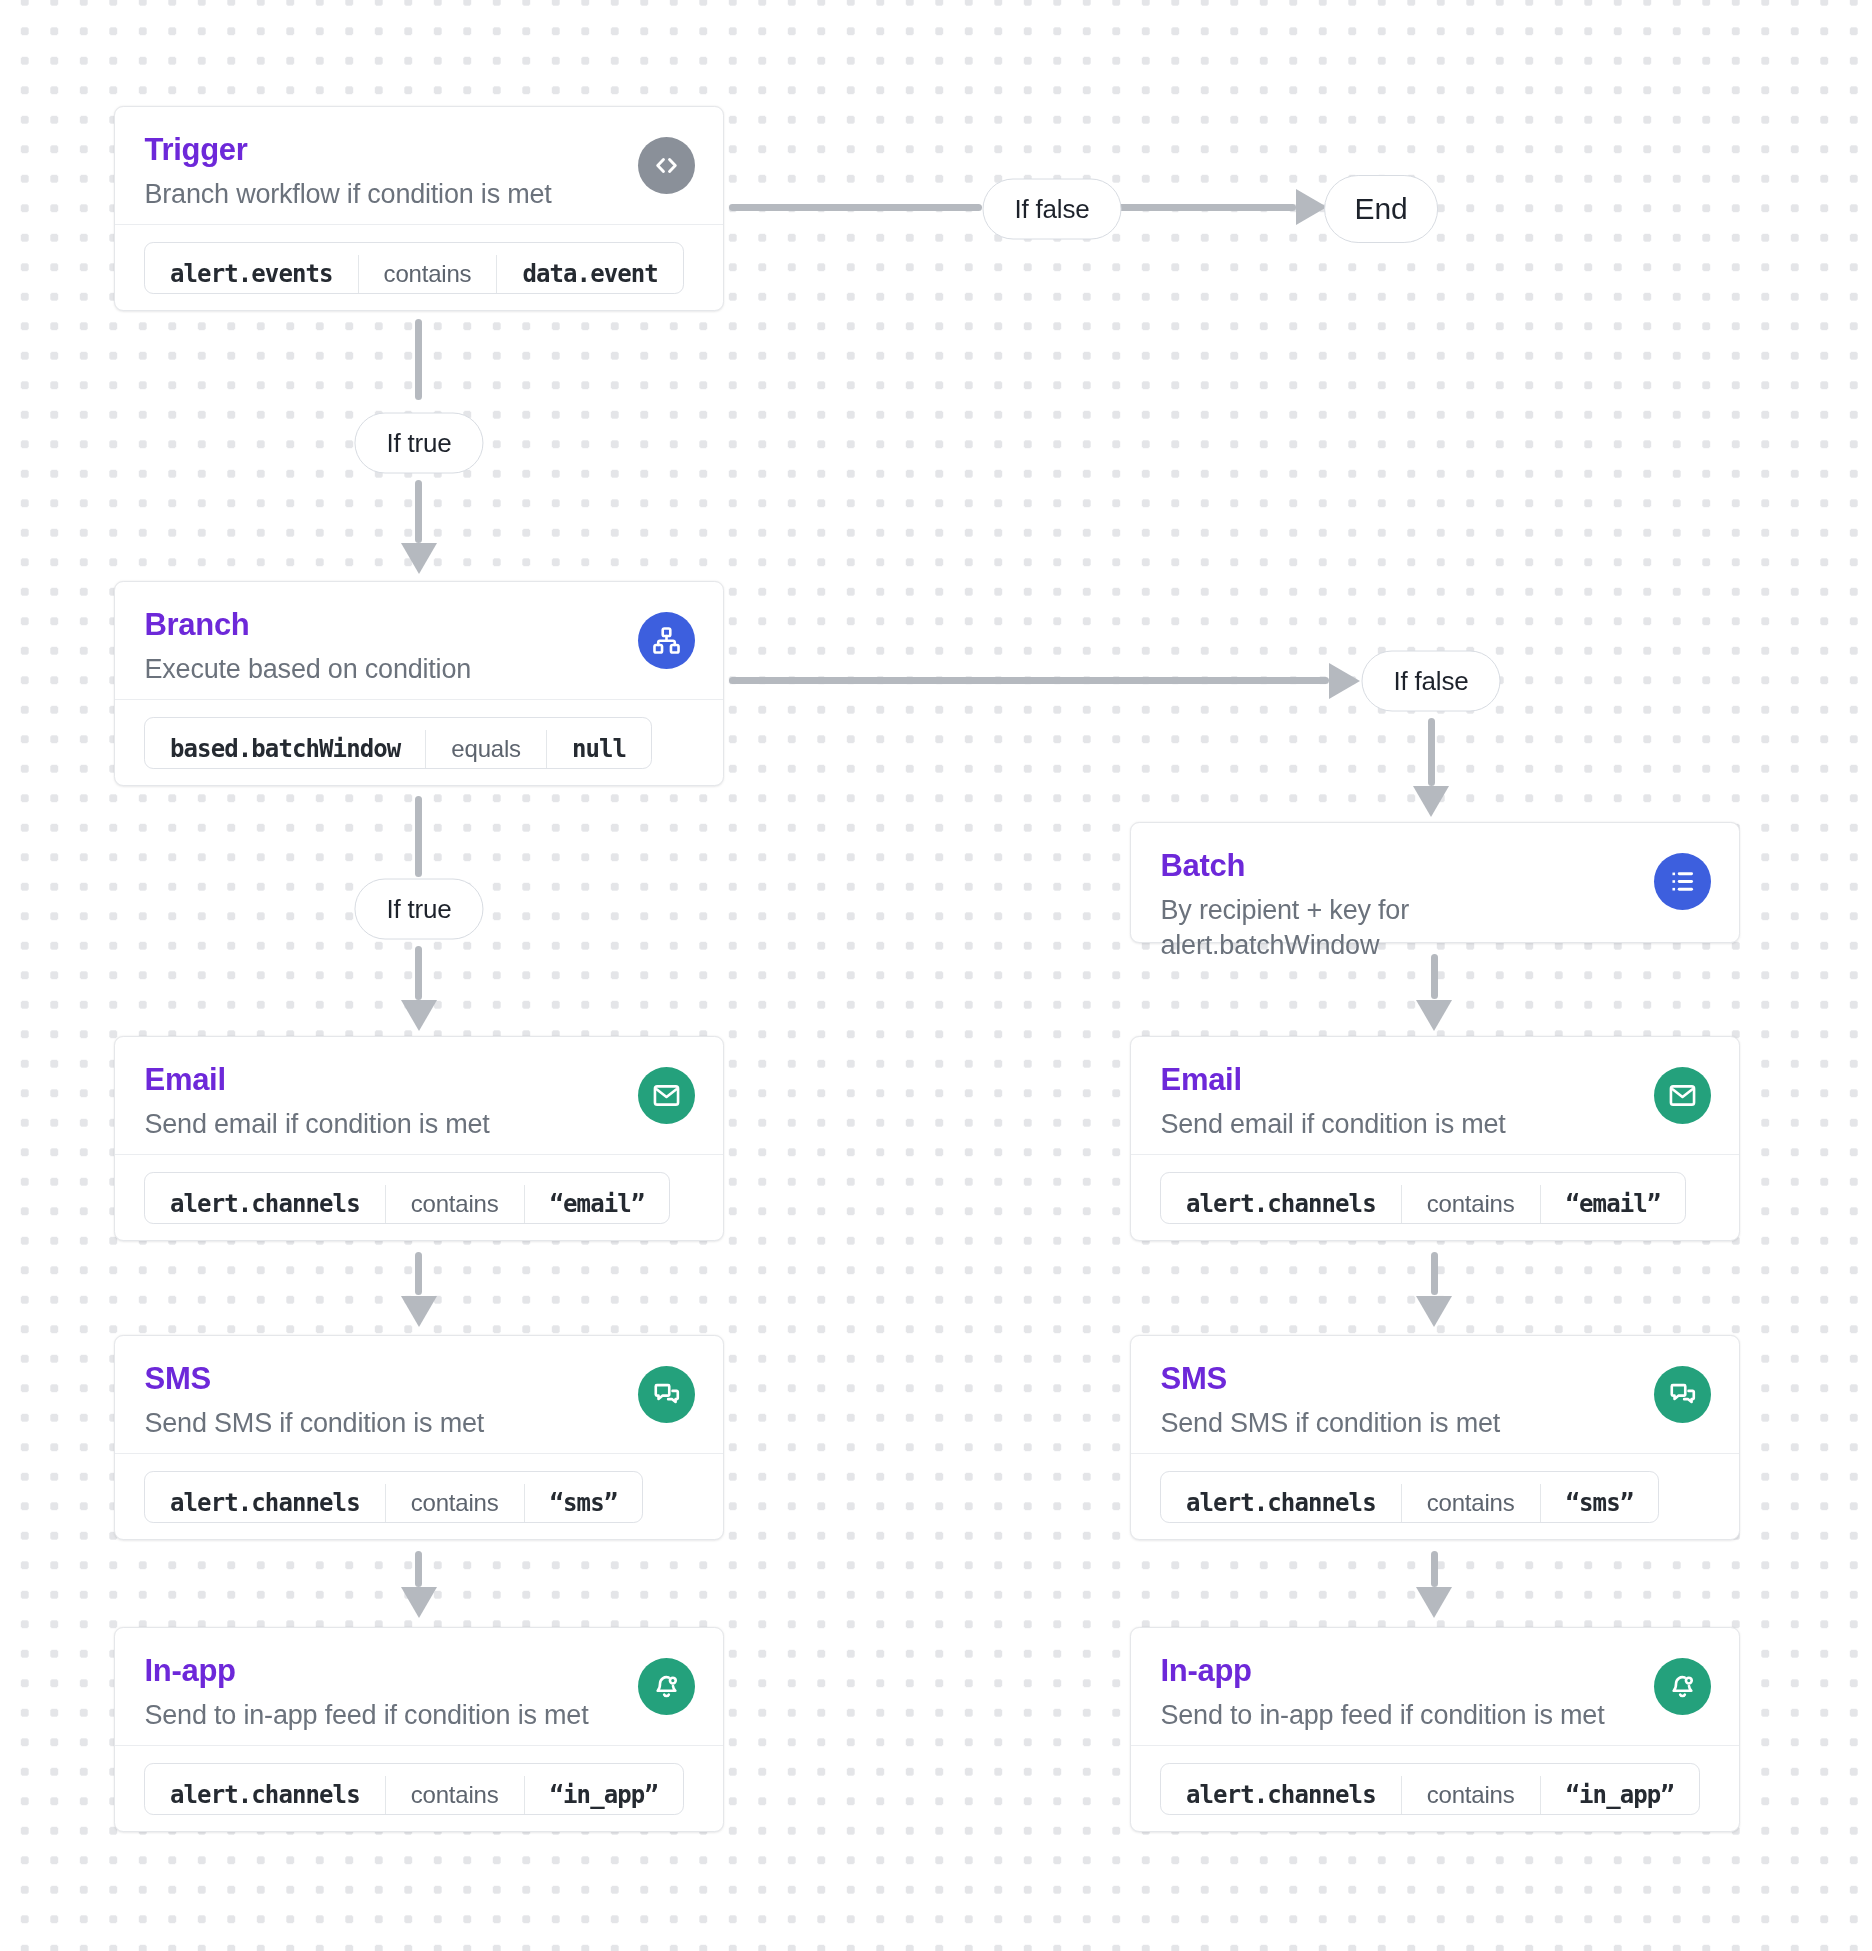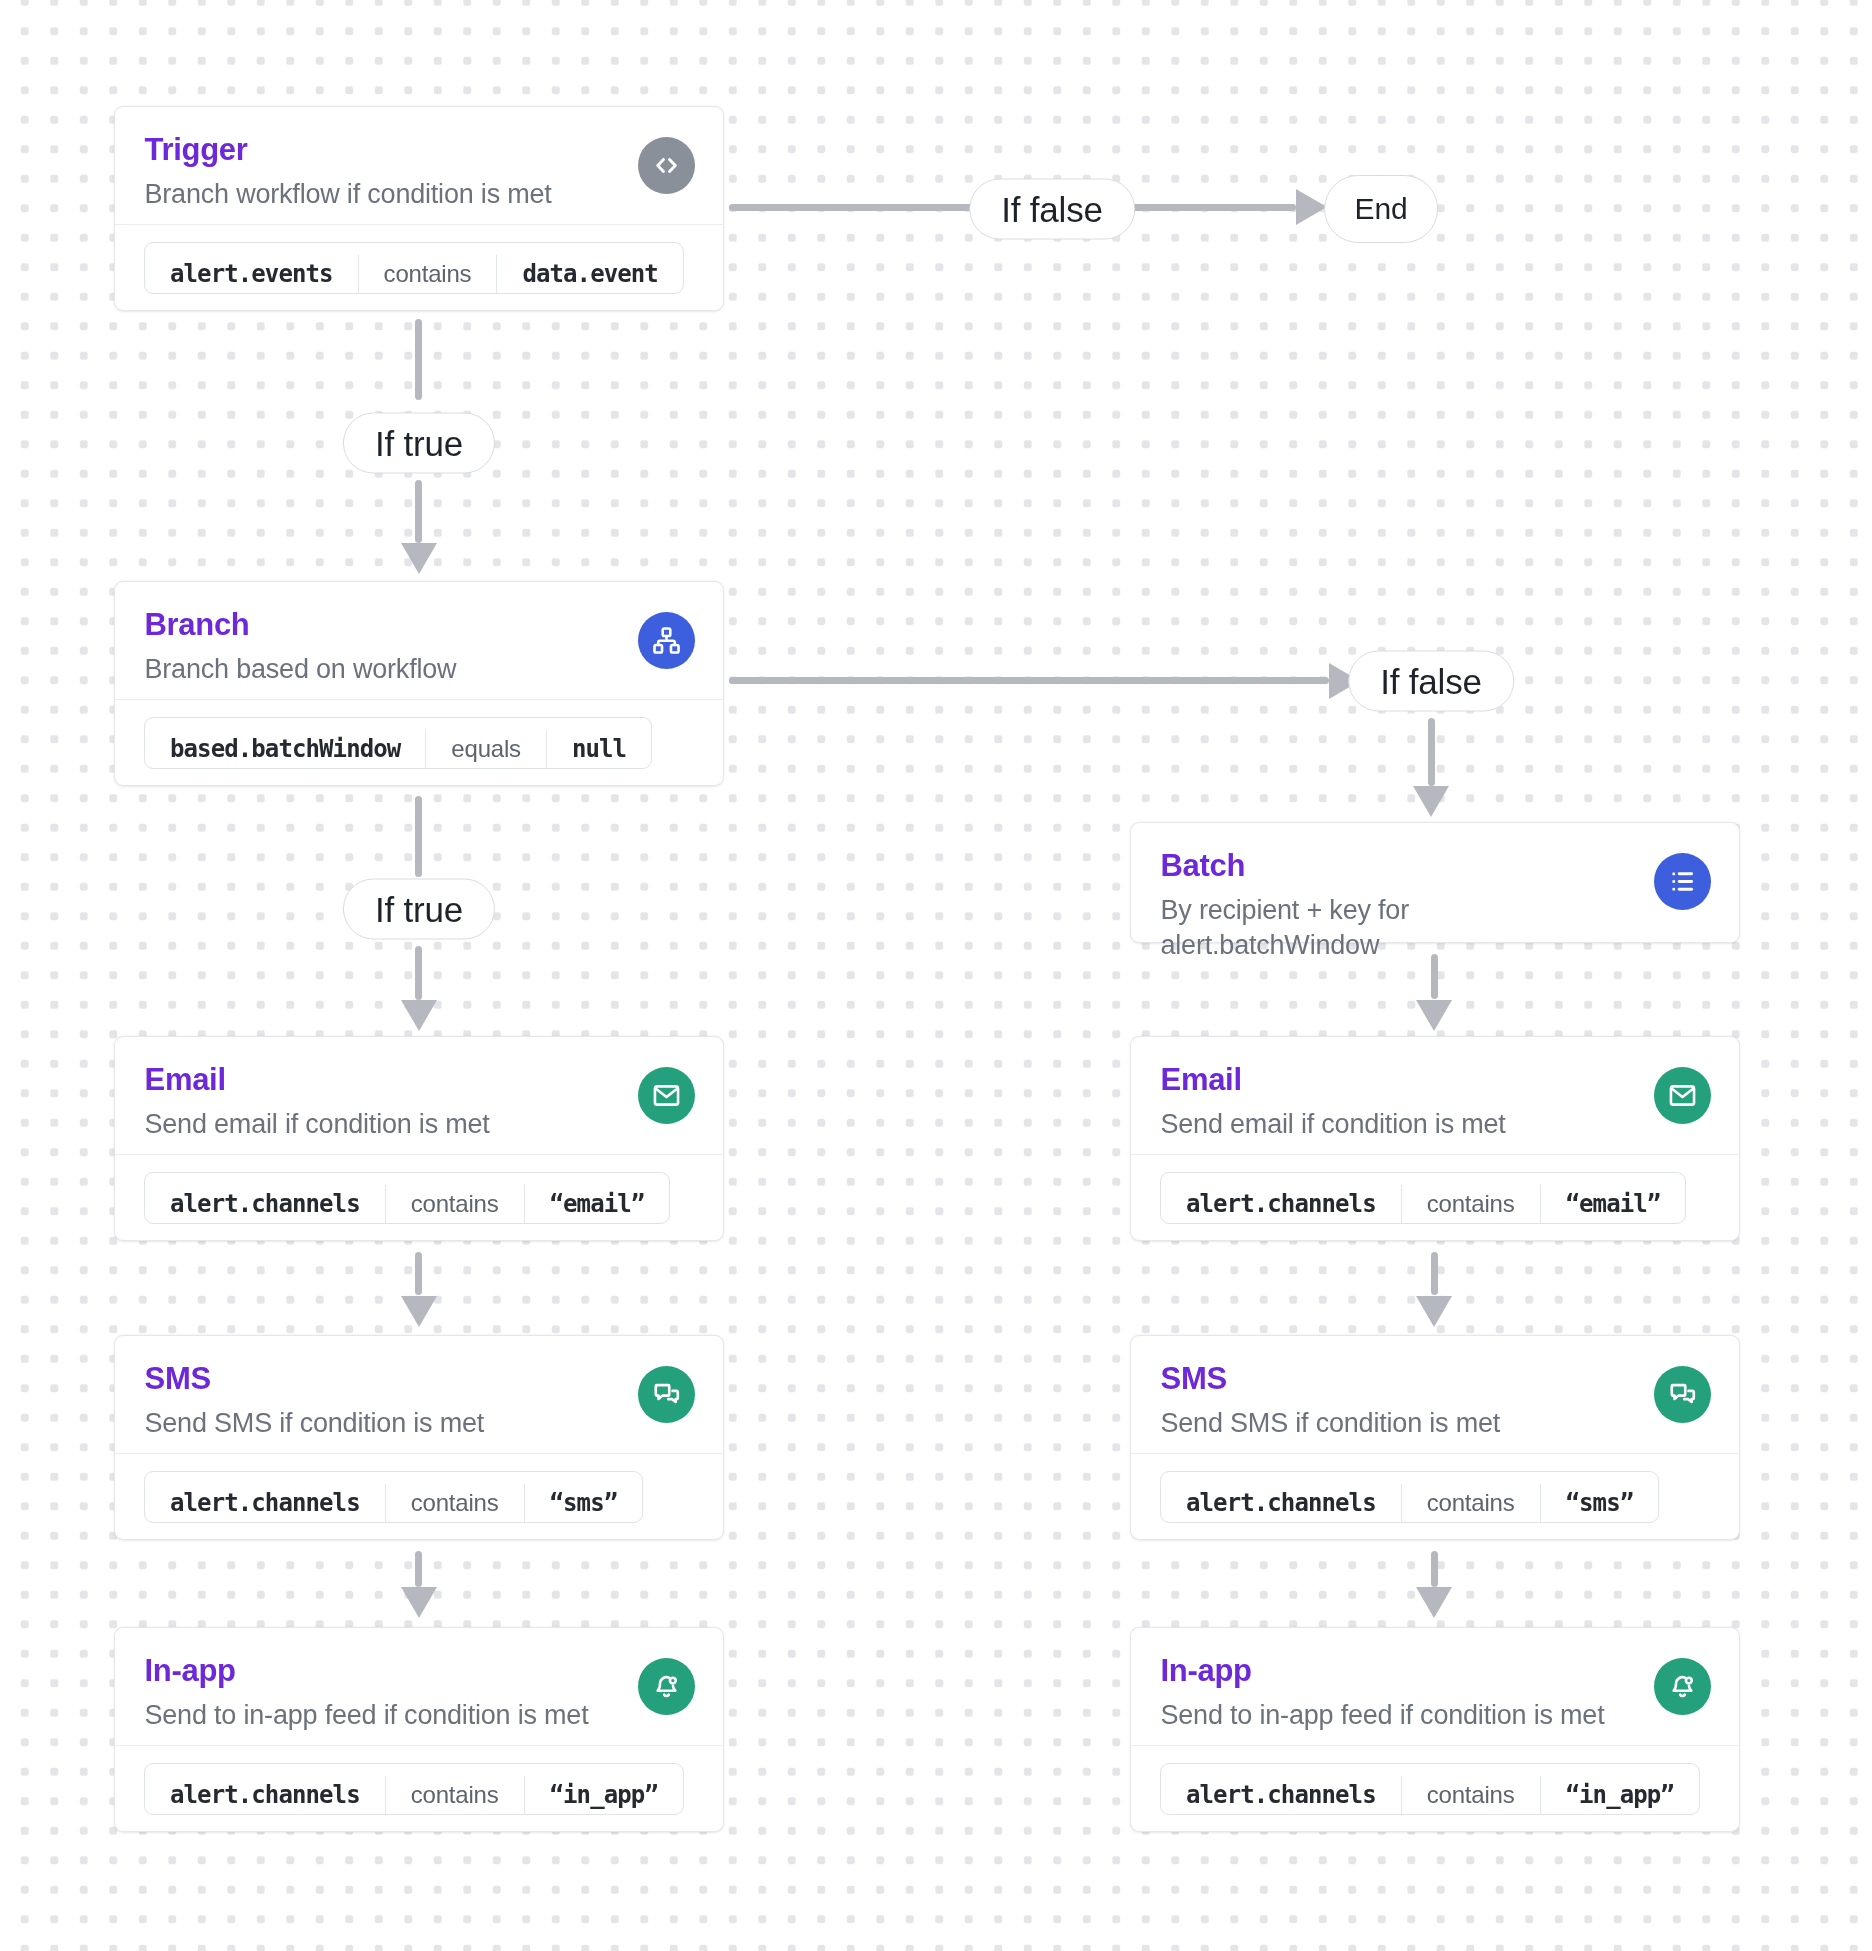--- a/index.html
+++ b/index.html
@@ -69,21 +69,21 @@
     font-family:"DejaVu Sans Mono",monospace;
     font-weight:700;color:#252a31;letter-spacing:-0.9px;
   }
   .cond-op{color:#5d646e;letter-spacing:-0.2px;}
   
   .pill{
     position:absolute;transform:translate(-50%,-50%);
     background:#fff;border:1.8px solid #d8dce2;border-radius:922px;
     height:61px;padding:0 31px;box-sizing:border-box;
     display:flex;align-items:center;justify-content:center;
-    font-size:35px;font-weight:500;color:#1d222b;letter-spacing:-0.2px;
+    font-size:26px;font-weight:500;color:#1d222b;letter-spacing:-0.2px;
     white-space:nowrap;
   }
   .pill.end{height:68px;font-size:30px;padding:0 29.5px;}
   
   .hline,.vline{position:absolute;background:#b5b9bf;border-radius:3.7px;}
   .hline{height:7.4px;}
   .vline{width:7.4px;}
   .arrow-down{
     position:absolute;width:0;height:0;
     border-left:18.5px solid transparent;border-right:18.5px solid transparent;
@@ -161,21 +161,21 @@
         <span class="cond-seg cond-code">alert.events</span>
         <span class="cond-seg cond-op">contains</span>
         <span class="cond-seg cond-code">data.event</span>
       </div>
     </div>
   </div>
 
   <div class="node" style="left:114px;top:581px;">
     <div class="node-header">
       <div class="node-title">Branch</div>
-      <div class="node-subtitle">Branch based on workflow</div>
+      <div class="node-subtitle">Execute based on condition</div>
       <div class="icon-circle bg-blue">
         <svg viewBox="0 0 24 24" fill="none" stroke="#fff" stroke-width="1.9" stroke-linecap="round" stroke-linejoin="round">
           <rect x="9.25" y="3.25" width="5.5" height="5.5" rx="1.2"></rect>
           <rect x="3.25" y="15.25" width="5.5" height="5.5" rx="1.2"></rect>
           <rect x="15.25" y="15.25" width="5.5" height="5.5" rx="1.2"></rect>
           <path d="M12 8.75v2.75"></path>
             <path d="M6 15.25v-1.9a1.2 1.2 0 0 1 1.2-1.2h9.6a1.2 1.2 0 0 1 1.2 1.2v1.9"></path>
         </svg>
       </div>
     </div>

